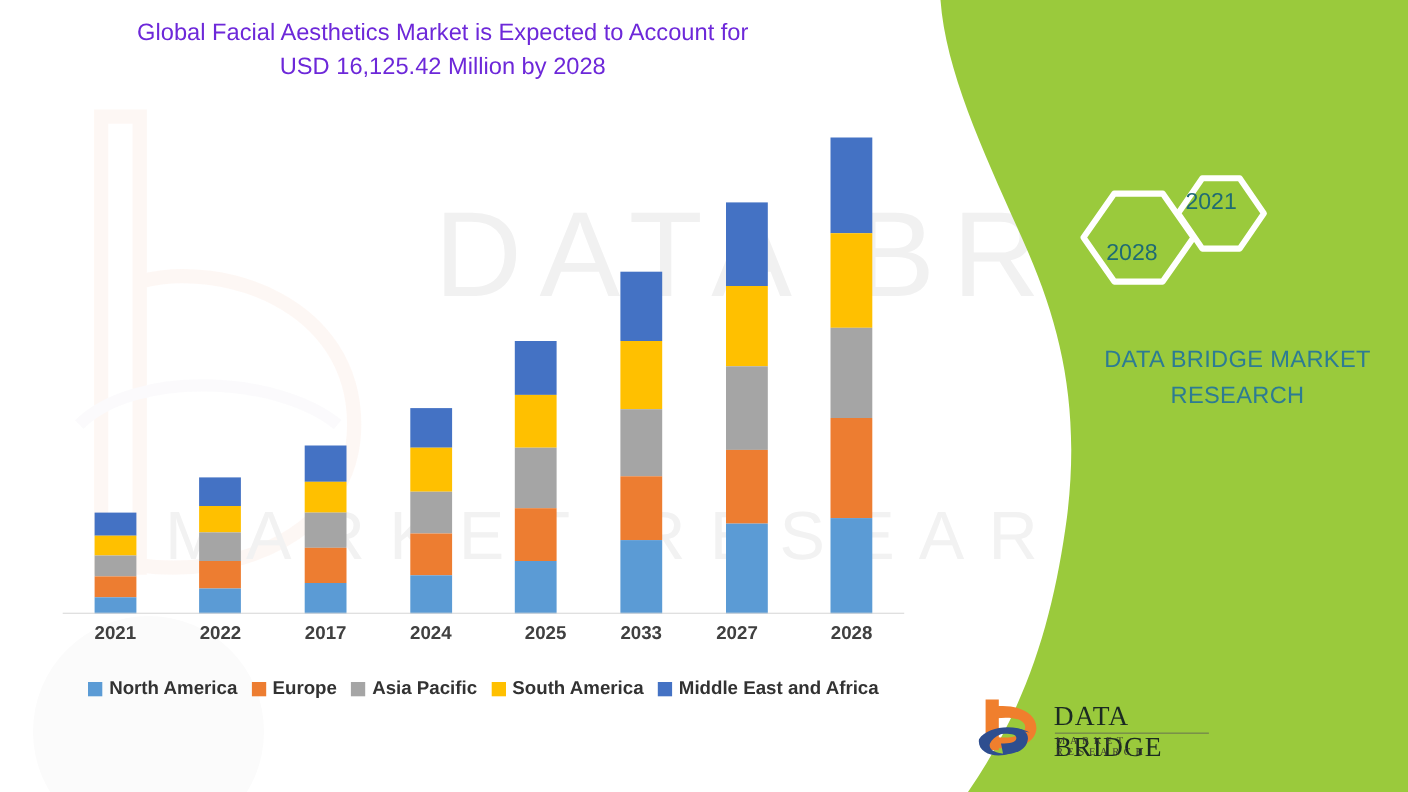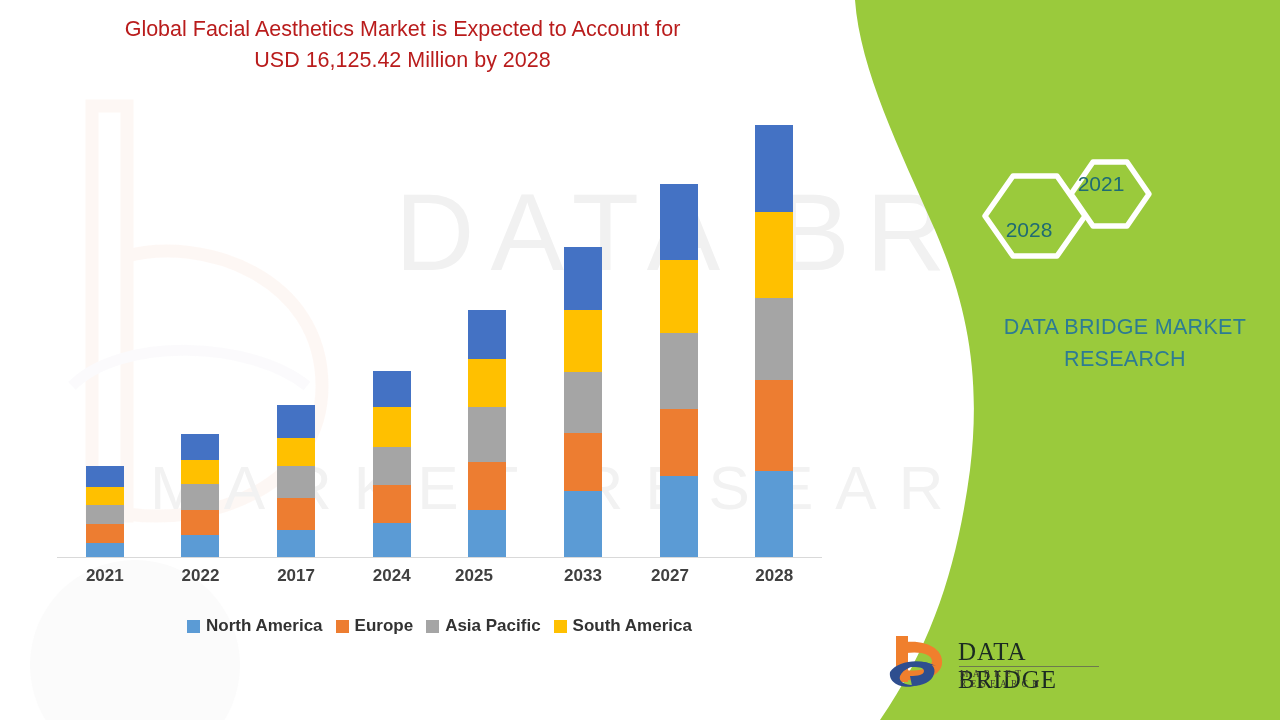--- a/index.html
+++ b/index.html
@@ -52,21 +52,21 @@
     background: #fbfbfb;
     pointer-events: none;
   }
 
   
   .chart-title {
     position: absolute;
     left: 40px; top: 14px;
     width: 725px;
     text-align: center;
-    color: #b91c1c;
+    color: #6d28d9;
     font-size: 21.5px;
     line-height: 31px;
     font-weight: 400;
   }
 
   
   .chart-area {
     position: absolute;
     left: 0; top: 0;
     width: 860px; height: 720px;
@@ -286,41 +286,45 @@
           <div class="seg" title="South America 2028: 74" style="height: 86.58px; background: rgb(255, 192, 0);"></div>
           <div class="seg" title="Middle East and Africa 2028: 74" style="height: 86.58px; background: rgb(68, 114, 196);"></div>
         </div>
       </div>
     <div class="axis-line"></div>
     <div class="x-labels" id="x-labels">
         <div class="x-label" style="left: 47.8125px;">2021</div>
         <div class="x-label" style="left: 143.438px;">2022</div>
         <div class="x-label" style="left: 239.062px;">2017</div>
         <div class="x-label" style="left: 334.688px;">2024</div>
-        <div class="x-label" style="left: 417px;">2025</div>
+        <div class="x-label" style="left: 439px;">2025</div>
         <div class="x-label" style="left: 525.938px;">2033</div>
         <div class="x-label" style="left: 613px;">2027</div>
         <div class="x-label" style="left: 717.188px;">2028</div>
       </div>
     <div class="legend" id="legend">
         <div class="legend-item">
           <span class="legend-swatch" style="background: rgb(91, 155, 213);"></span>
           <span class="legend-label">North America</span>
         </div>
         <div class="legend-item">
           <span class="legend-swatch" style="background: rgb(237, 125, 49);"></span>
           <span class="legend-label">Europe</span>
         </div>
         <div class="legend-item">
           <span class="legend-swatch" style="background: rgb(165, 165, 165);"></span>
           <span class="legend-label">Asia Pacific</span>
         </div>
         <div class="legend-item">
           <span class="legend-swatch" style="background: rgb(255, 192, 0);"></span>
           <span class="legend-label">South America</span>
+        </div>
+        <div class="legend-item">
+          <span class="legend-swatch" style="background: rgb(68, 114, 196);"></span>
+          <span class="legend-label">Middle East and Africa</span>
         </div>
       </div>
   </div>
 
   <div class="green-panel">
     <svg width="440" height="720" viewBox="0 0 440 720">
       <path id="green-shape" d="M15 0 L440 0 L440 720 L40 720 C 95 640, 118 560, 130 470
                C 142 372, 125 300, 95 230
                C 60 150, 20 70, 15 0 Z" fill="#9ACA3C"></path>
     </svg>

